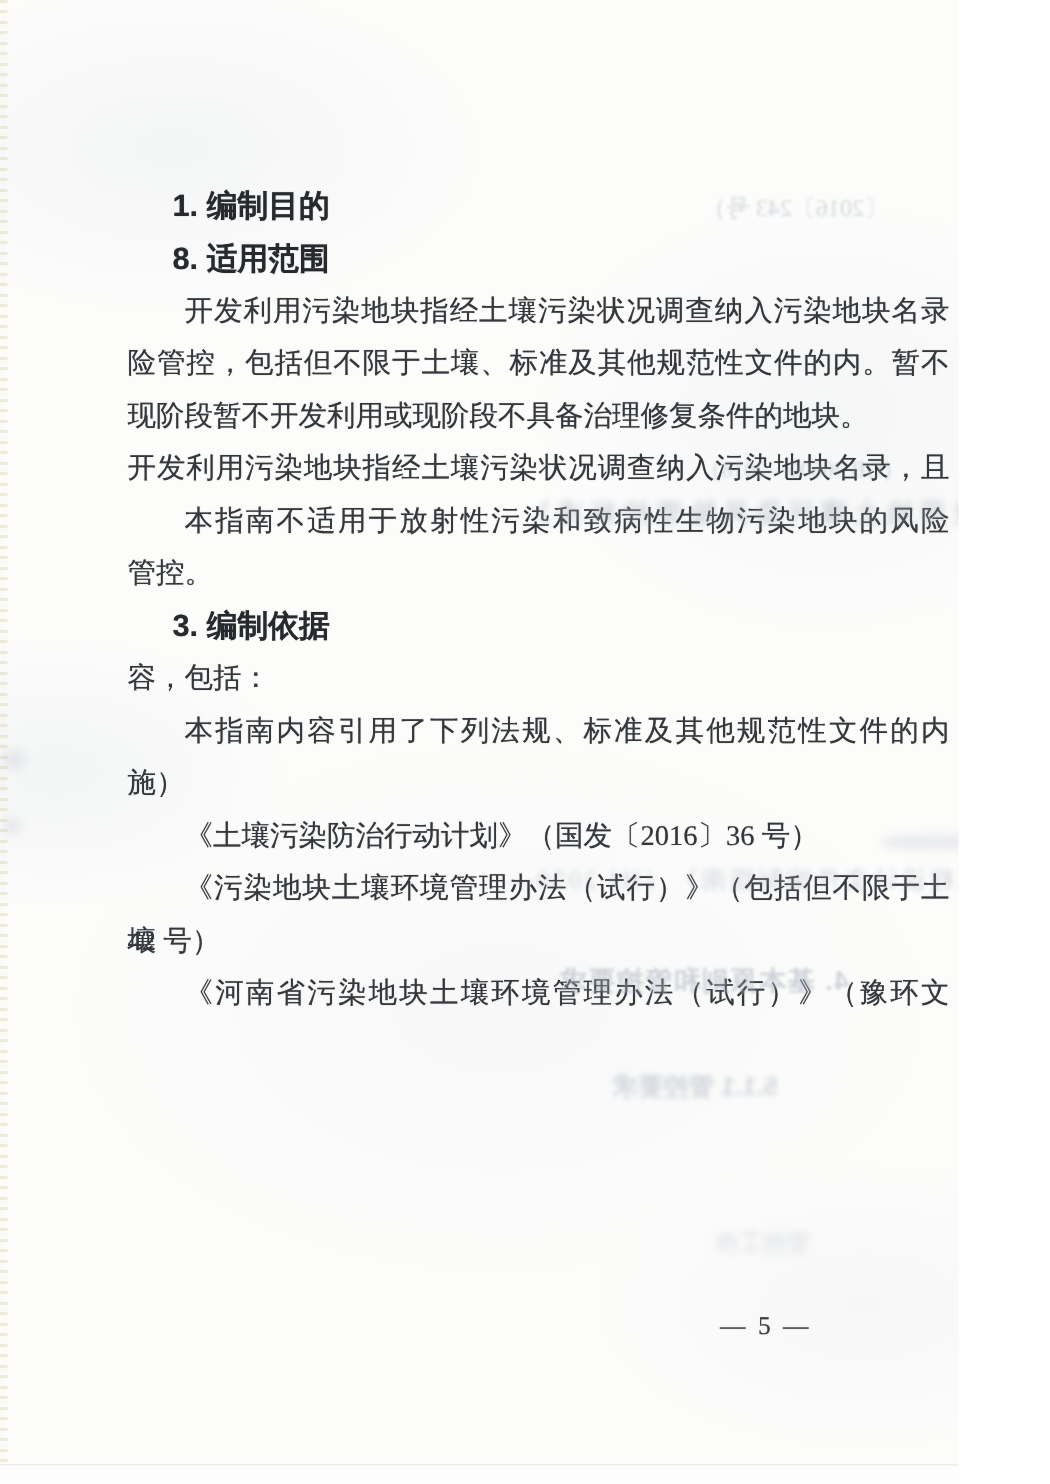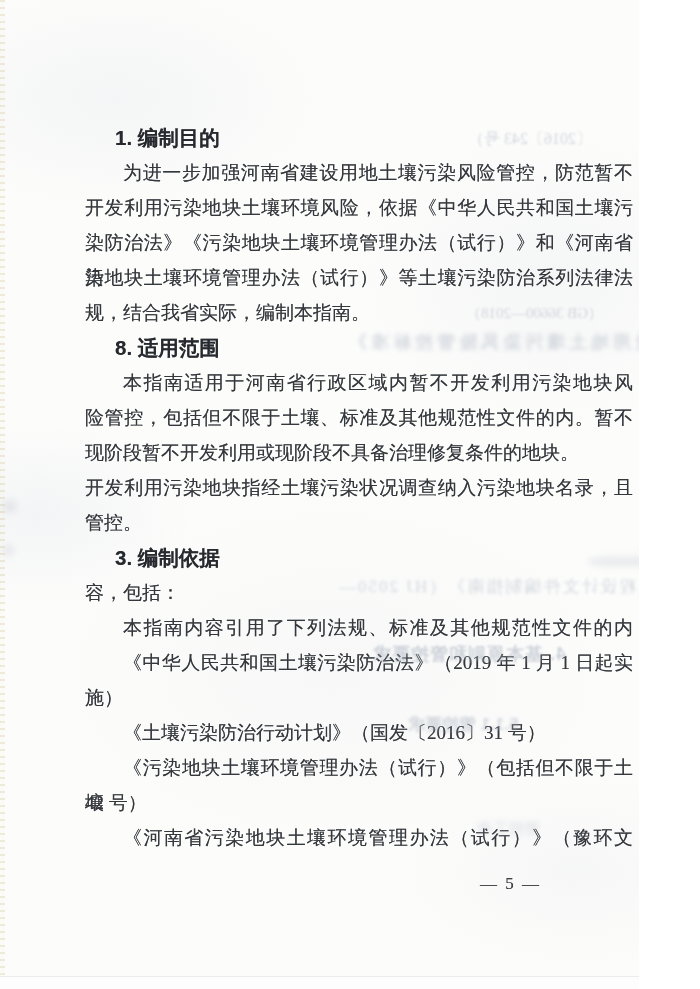--- a/index.html
+++ b/index.html
@@ -74,55 +74,48 @@
 </head>
 <body>
 
 <div class="page">
   <div class="left-edge"></div>
 
   <main class="content">
 
     <div class="line heading">1. 编制目的</div>
 
-    <div>
-      <div class="line indent full">为进一步加强河南省建设用地土壤污染风险管控，防范暂不</div>
-      <div class="line full">开发利用污染地块土壤环境风险，依据《中华人民共和国土壤污</div>
-      <div class="line full">染防治法》《污染地块土壤环境管理办法（试行）》和《河南省污</div>
-      <div class="line full">染地块土壤环境管理办法（试行）》等土壤污染防治系列法律法</div>
-      <div class="line">规，结合我省实际，编制本指南。</div>
-    </div>
 
     <div class="line heading">8. 适用范围</div>
 
     <div>
-      <div class="line indent full">本指南适用于河南省行政区域内暂不开发利用污染地块风</div>
+      <div class="line indent full">开发利用污染地块指经土壤污染状况调查纳入污染地块名录</div>
       <div class="line full">险管控，包括但不限于土壤、标准及其他规范性文件的内。暂不</div>
       <div class="line">现阶段暂不开发利用或现阶段不具备治理修复条件的地块。</div>
       <div class="line full">开发利用污染地块指经土壤污染状况调查纳入污染地块名录，且</div>
     </div>
 
     <div>
+      <div class="line indent full">本指南不适用于放射性污染和致病性生物污染地块的风险</div>
       <div class="line">管控。</div>
     </div>
 
     <div class="line heading">3. 编制依据</div>
 
     <div>
       <div class="line">容，包括：</div>
       <div class="line indent full">本指南内容引用了下列法规、标准及其他规范性文件的内</div>
     </div>
 
     <div>
-      <div class="line indent full">《中华人民共和国土壤污染防治法》（2019 年 1 月 1 日起实</div>
       <div class="line">施）</div>
     </div>
 
     <div>
-      <div class="line indent">《土壤污染防治行动计划》（国发〔2016〕31 号）</div>
+      <div class="line indent">《土壤污染防治行动计划》（国发〔2016〕36 号）</div>
     </div>
 
     <div>
       <div class="line indent full">《污染地块土壤环境管理办法（试行）》（包括但不限于土壤</div>
       <div class="line">42 号）</div>
     </div>
 
     <div>
       <div class="line indent full">《河南省污染地块土壤环境管理办法（试行）》（豫环文</div>
     </div>

